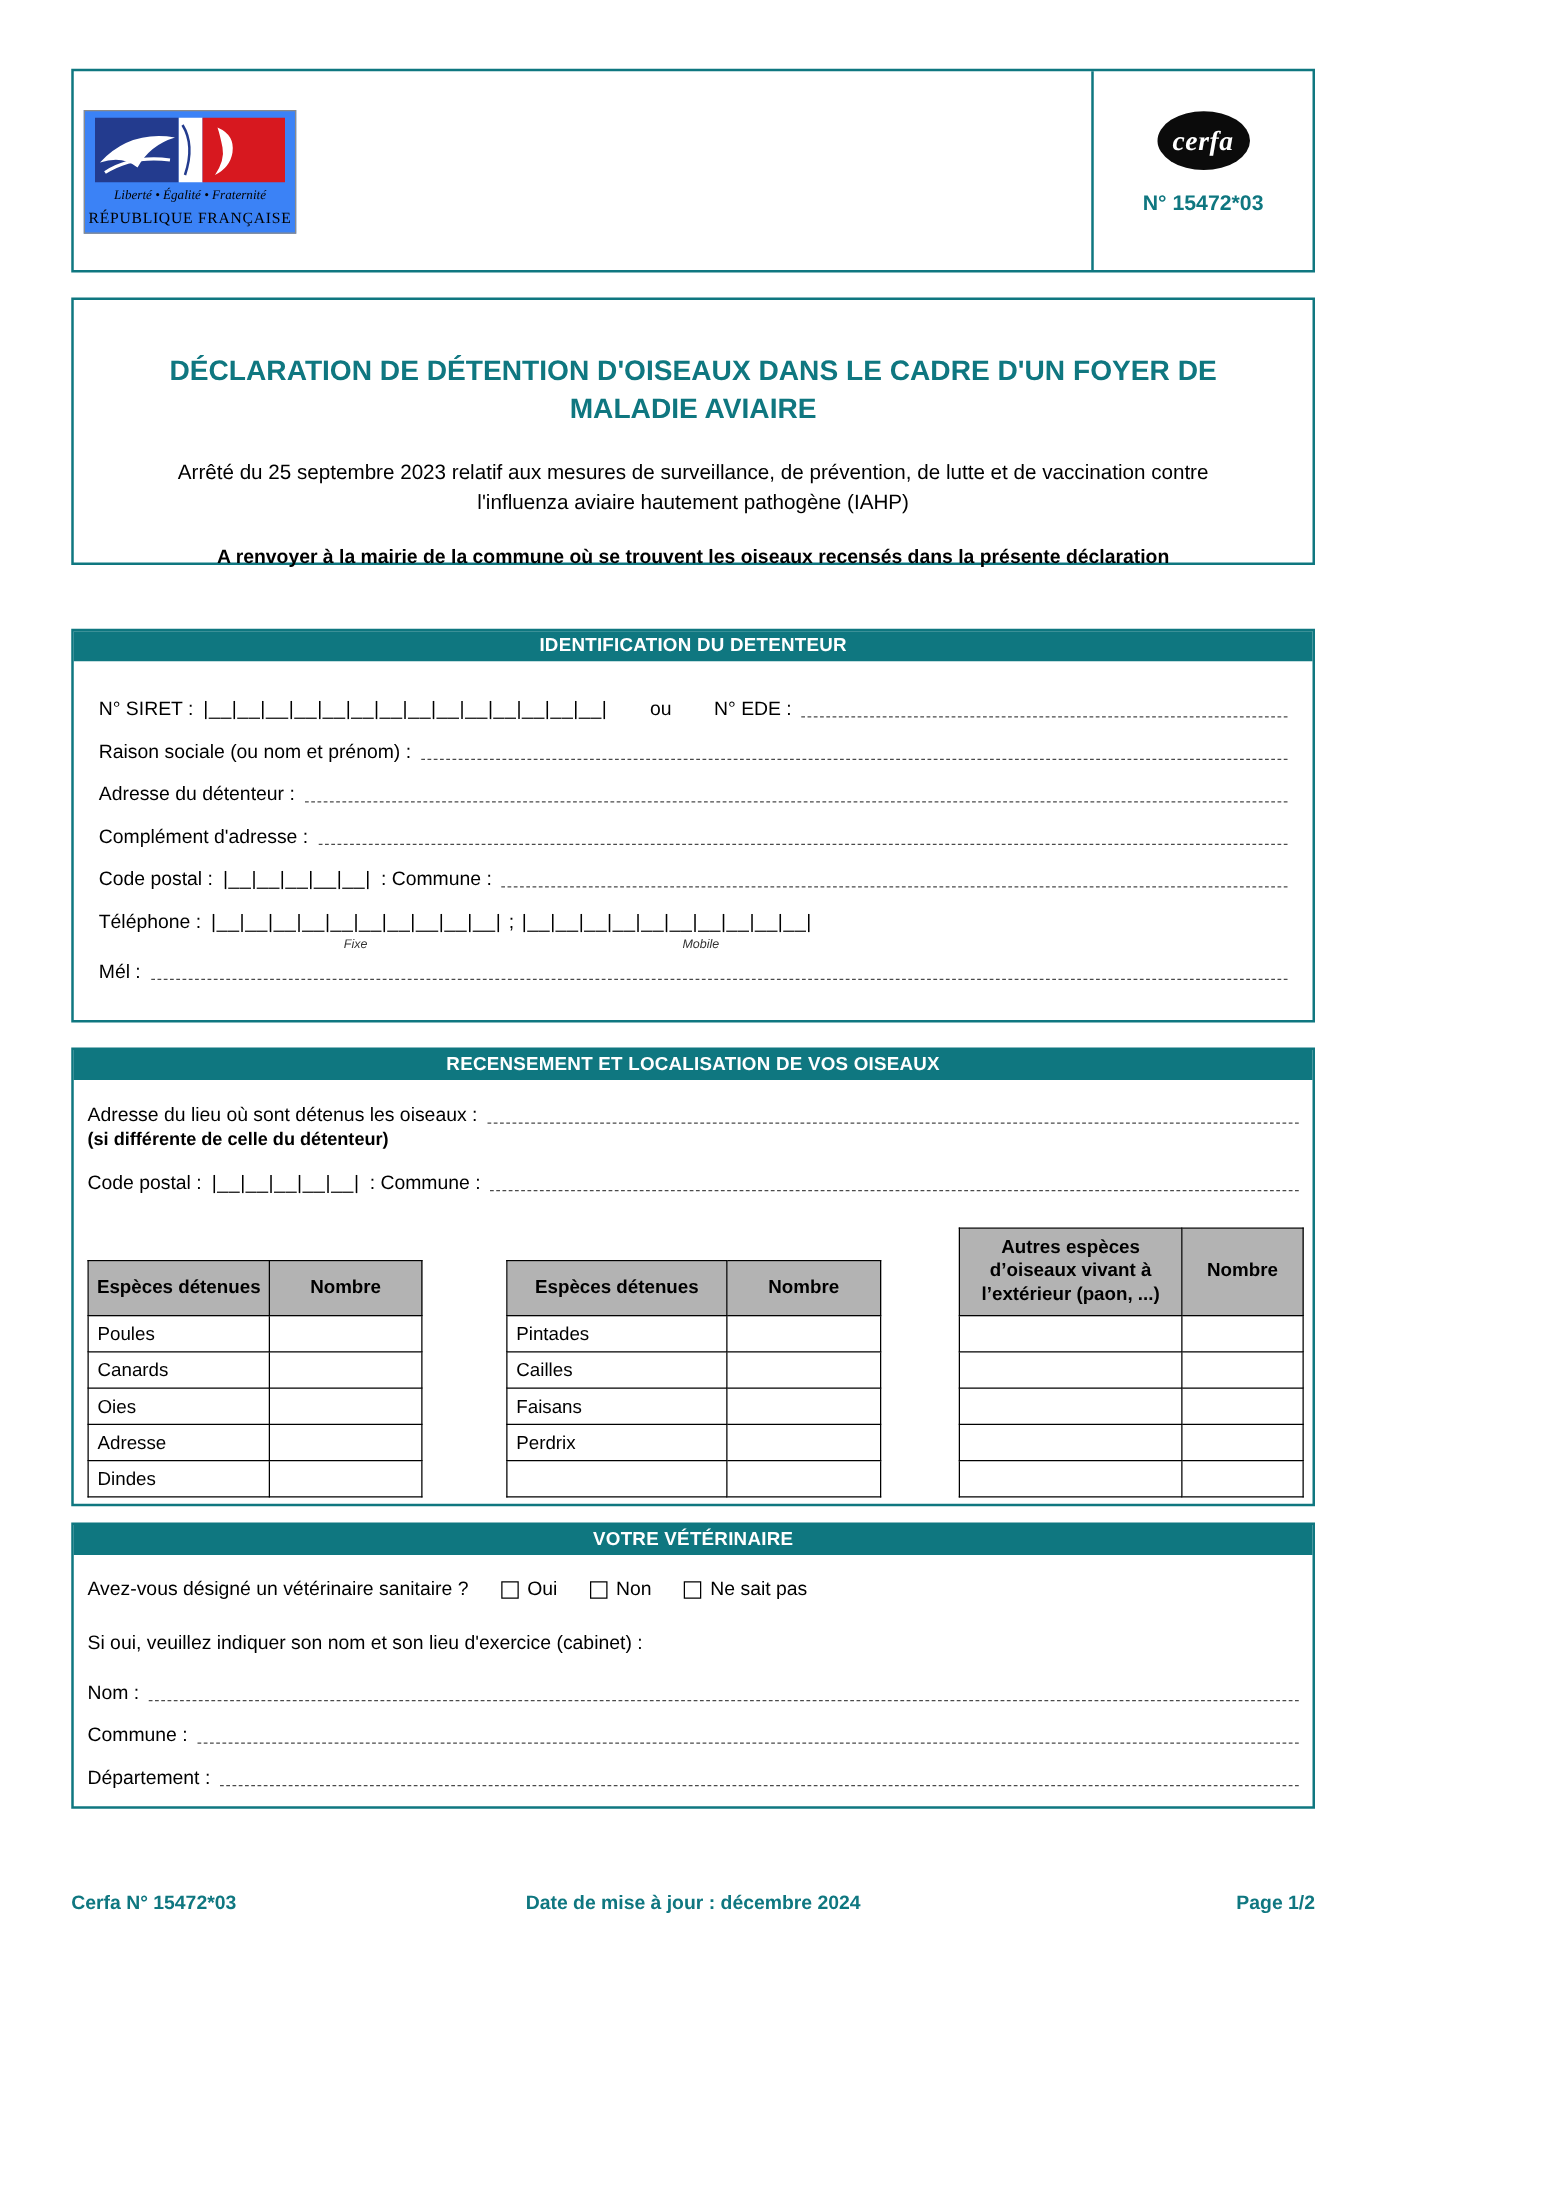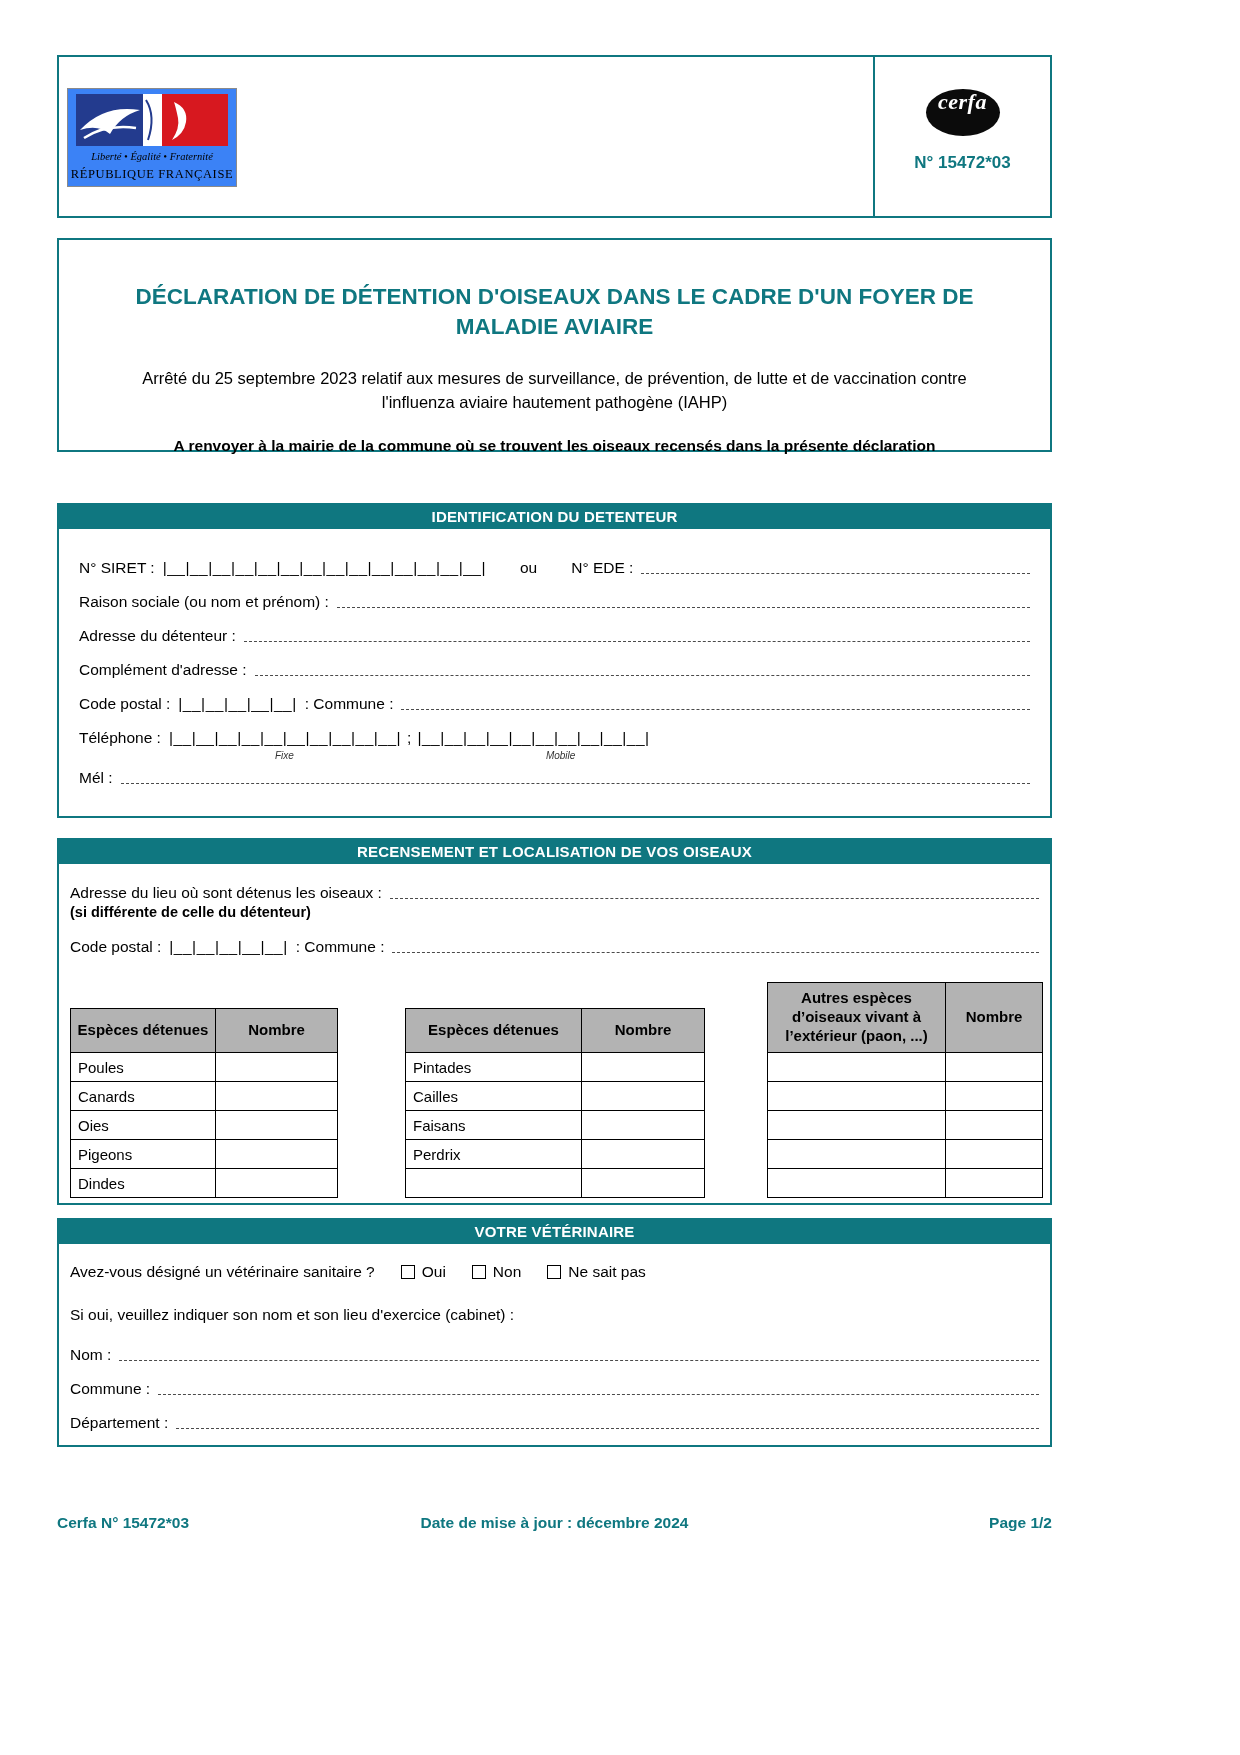--- a/index.html
+++ b/index.html
@@ -18,21 +18,21 @@
   .box{position:absolute;left:57px;width:995px;border:2px solid var(--teal);background:#fff;}
 
   
   .header-box{top:55px;height:163px;display:flex;}
   .header-left{flex:1;position:relative;}
   .header-right{width:177px;border-left:2px solid var(--teal);display:flex;flex-direction:column;align-items:center;padding-top:32px;}
   .marianne{position:absolute;left:8px;top:31px;width:170px;height:99px;border:1px solid #8a8a8a;padding:5px 6px 4px;display:flex;flex-direction:column;align-items:center;justify-content:space-between;background:#3b82f6;}
   .flag-svg{width:152px;height:52px;display:block;}
   .motto{font-family:"Liberation Serif", serif;font-style:italic;font-size:10.5px;white-space:nowrap;}
   .republique{font-family:"Liberation Serif", serif;font-size:12.5px;letter-spacing:0.6px;white-space:nowrap;}
-  .cerfa-oval{width:74px;height:47px;background:#0b0b0b;border-radius:50%;display:flex;justify-content:center;}
+  .cerfa-oval{width:74px;height:47px;background:#0b0b0b;border-radius:50%;display:flex;align-items:center;justify-content:center;}
   .cerfa-oval span{color:#fff;font-style:italic;font-weight:bold;font-size:22px;font-family:"Liberation Serif", serif;letter-spacing:0.5px;}
   .cerfa-num{margin-top:17px;color:var(--teal);font-weight:bold;font-size:17px;}
 
   
   .title-box{top:238px;height:214px;padding:42px 58px 0;text-align:center;}
   .form-title{color:var(--teal);font-weight:bold;font-size:22.5px;line-height:1.35;}
   .form-subtitle{margin:24px auto 0;font-size:16.5px;line-height:1.45;max-width:860px;}
   .form-instruction{margin-top:22px;font-weight:bold;font-size:15.5px;}
 
   
@@ -200,21 +200,21 @@
           </tr>
           <tr>
             <td>Canards</td>
             <td></td>
           </tr>
           <tr>
             <td>Oies</td>
             <td></td>
           </tr>
           <tr>
-            <td>Pigeons</td>
+            <td>Adresse</td>
             <td></td>
           </tr>
           <tr>
             <td>Dindes</td>
             <td></td>
           </tr>
         </tbody>
       </table>
 
       <table class="t2">

